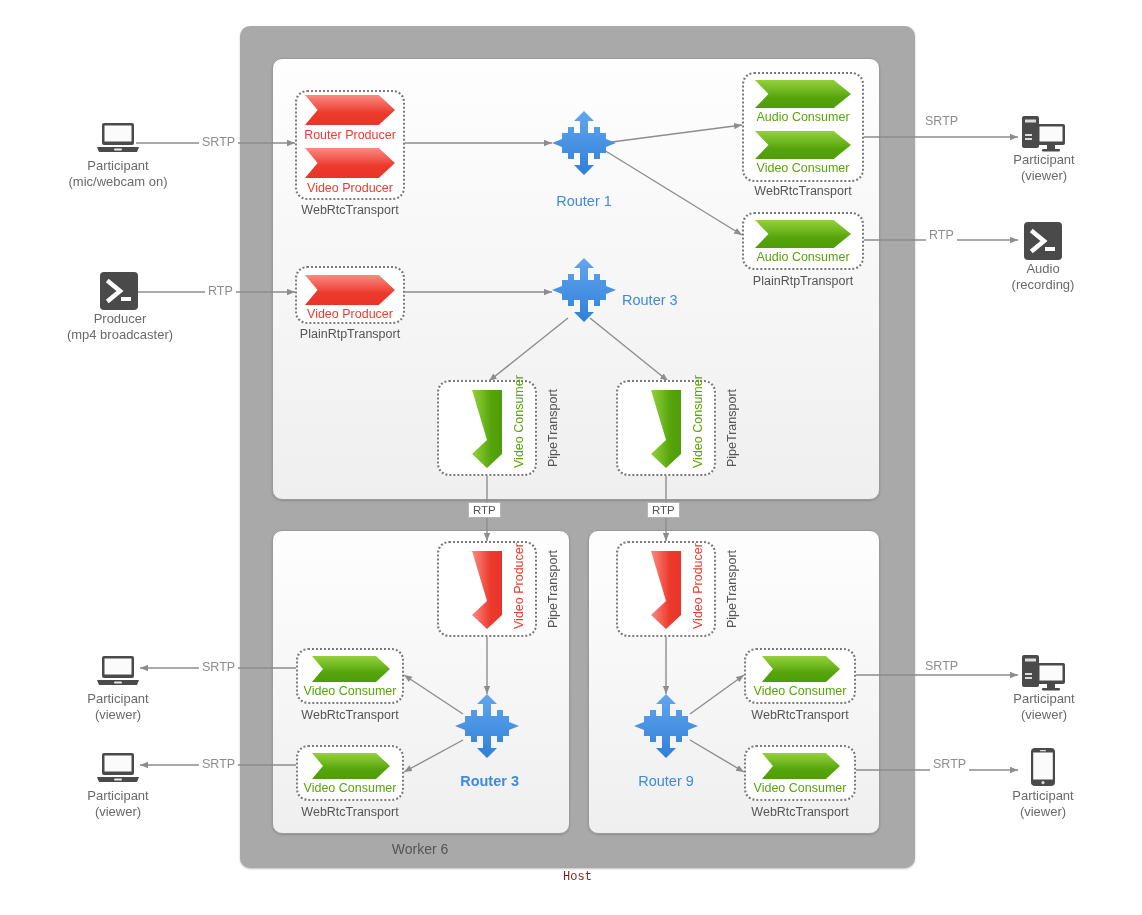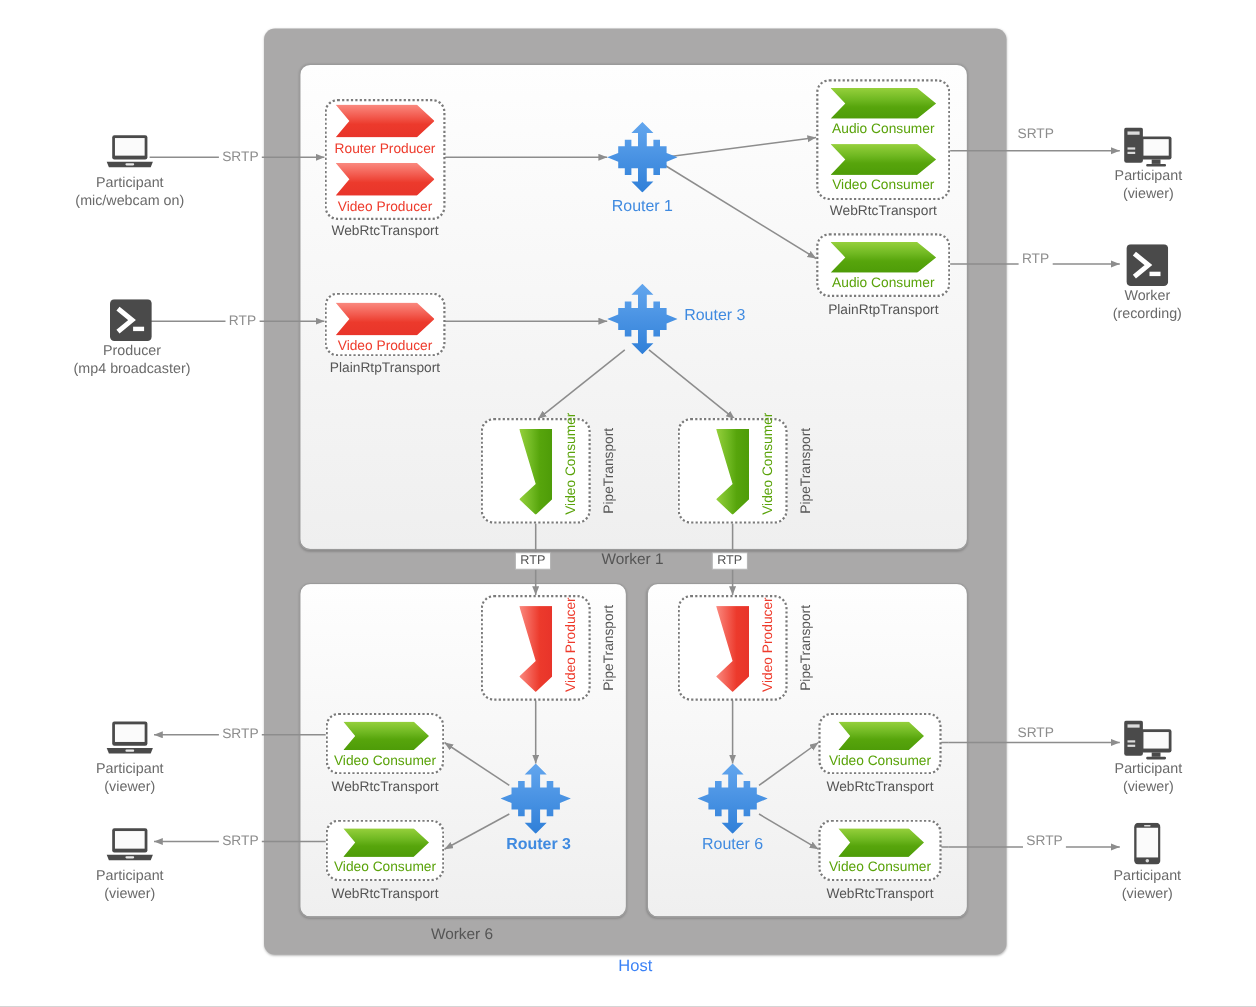--- a/index.html
+++ b/index.html
@@ -13,21 +13,21 @@
   #stage{position:absolute;left:0;top:0;width:1142px;height:915px;}
 
   
   .host-box{
     position:absolute;left:240px;top:26px;width:675px;height:842px;
     background:#aaa9a9;border-radius:10px;
     box-shadow:0 1px 2px rgba(0,0,0,.25);
   }
   .host-label{
     position:absolute;left:240px;top:870px;width:675px;text-align:center;
-    font-size:15px;color:#3b82f6;
+    font-size:12px;color:#7f1d1d;font-family:Liberation Mono, monospace;
   }
   .worker-box{
     position:absolute;
     background:linear-gradient(180deg,#fefefe 0%,#fbfbfb 20%,#efefef 100%);
     border:1px solid #9a9a9a;border-radius:10px;
     box-shadow:0 1px 2px rgba(0,0,0,.18);
   }
   .worker-label{position:absolute;font-size:14px;color:#555;text-align:center;}
 
   
@@ -62,21 +62,21 @@
   .node-label{
     position:absolute;font-size:12.5px;white-space:nowrap;text-align:center;
   }
   .node-label.red{color:#ee3b2c;}
   .node-label.green{color:#5aa30a;}
   .node-label.vert{transform-origin:0 0;transform:rotate(-90deg);}
 
   
   .router{position:absolute;}
   .router-label{
-    position:absolute;font-size:14.5px;color:#3f8ae0;white-space:nowrap;
+    position:absolute;font-size:14.5px;color:#3f8ae0;white-space:nowrap;margin-top:13px;
   }
 
   
   .device{position:absolute;}
   .device-label{
     position:absolute;font-size:13px;color:#6a6a6a;text-align:center;
     white-space:nowrap;line-height:16px;
   }
 
   
@@ -94,21 +94,20 @@
 </style>
 </head>
 <body>
 
 <div id="stage">
 
   <div class="host-box"></div>
   <div class="host-label">Host</div>
 
   <div class="worker-box" style="left:272px;top:58px;width:606px;height:440px;"></div>
-  <div class="worker-label" style="left:272px;top:500px;width:606px;">Worker 1</div>
 
   <div class="worker-box" style="left:272px;top:530px;width:296px;height:302px;"></div>
   <div class="worker-label" style="left:272px;top:841px;width:296px;">Worker 6</div>
 
   <div class="worker-box" style="left:588px;top:530px;width:290px;height:302px;"></div>
 
   <svg class="edges" viewBox="0 0 1142 915">
     <defs>
       <marker id="ah" markerWidth="9" markerHeight="9" refX="8" refY="3.2" orient="auto" markerUnits="userSpaceOnUse">
         <path d="M0,0 L8,3.2 L0,6.4 z" fill="#8d8d8d"></path>
@@ -271,21 +270,21 @@
     <div class="chev vert red"></div>
   </div>
   <div class="node-label red vert" style="left:691px;top:629px;width:78px;">Video Producer</div>
   <div class="transport-label vert" style="left:725px;top:637px;width:96px;">PipeTransport</div>
 
   <div class="router" style="left:634px;top:694px;width:64px;height:64px;">
     <svg viewBox="0 0 64 64" width="64" height="64">
       <path fill="url(#rg1)" d="M32 0 L42 10 L36 10 L36 22 L42 22 L42 16 L48 16 L48 22 L54 22 L54 28 L64 32 L54 36 L54 42 L48 42 L48 48 L42 48 L42 42 L36 42 L36 54 L42 54 L32 64 L22 54 L28 54 L28 42 L22 42 L22 48 L16 48 L16 42 L10 42 L10 36 L0 32 L10 28 L10 22 L16 22 L16 16 L22 16 L22 22 L28 22 L28 10 L22 10 Z"></path>
     </svg>
   </div>
-  <div class="router-label" style="left:634px;top:760px;width:64px;text-align:center;">Router 6</div>
+  <div class="router-label" style="left:634px;top:760px;width:64px;text-align:center;">Router 9</div>
 
   <div class="transport" style="left:744px;top:648px;width:112px;height:56px;"></div>
   <div class="node" style="left:762px;top:656px;width:78px;height:26px;">
     <div class="chev green"></div>
   </div>
   <div class="node-label green" style="left:744px;top:684px;width:112px;">Video Consumer</div>
   <div class="transport-label" style="left:744px;top:708px;width:112px;">WebRtcTransport</div>
 
   <div class="transport" style="left:744px;top:745px;width:112px;height:56px;"></div>
   <div class="node" style="left:762px;top:753px;width:78px;height:26px;">
@@ -346,21 +345,21 @@
   </div>
 
   <div class="device" style="left:1024px;top:222px;">
     <svg width="38" height="38" viewBox="0 0 38 38">
       <rect x="0" y="0" width="38" height="38" rx="4" fill="#4a4a4a"></rect>
       <path d="M9 10 L20 19 L9 28" stroke="#ffffff" stroke-width="4.5" fill="none" stroke-linecap="square" stroke-linejoin="miter"></path>
       <rect x="21" y="25" width="10" height="4" fill="#ffffff"></rect>
     </svg>
   </div>
   <div class="device-label" style="left:991px;top:261px;width:104px;">
-    <div>Worker</div>
+    <div>Audio</div>
     <div>(recording)</div>
   </div>
 
   <div class="device" style="left:96px;top:655px;">
     <svg width="44" height="32" viewBox="0 0 44 32">
       <rect x="6" y="1" width="32" height="22" rx="2" fill="#4a4a4a"></rect>
       <rect x="8.5" y="3.5" width="27" height="16" fill="#fbfbfb"></rect>
       <path d="M1 25 L43 25 L41 30 L3 30 Z" fill="#4a4a4a"></path>
       <rect x="18" y="26.4" width="8" height="2" rx="1" fill="#e9e9e9"></rect>
     </svg>

